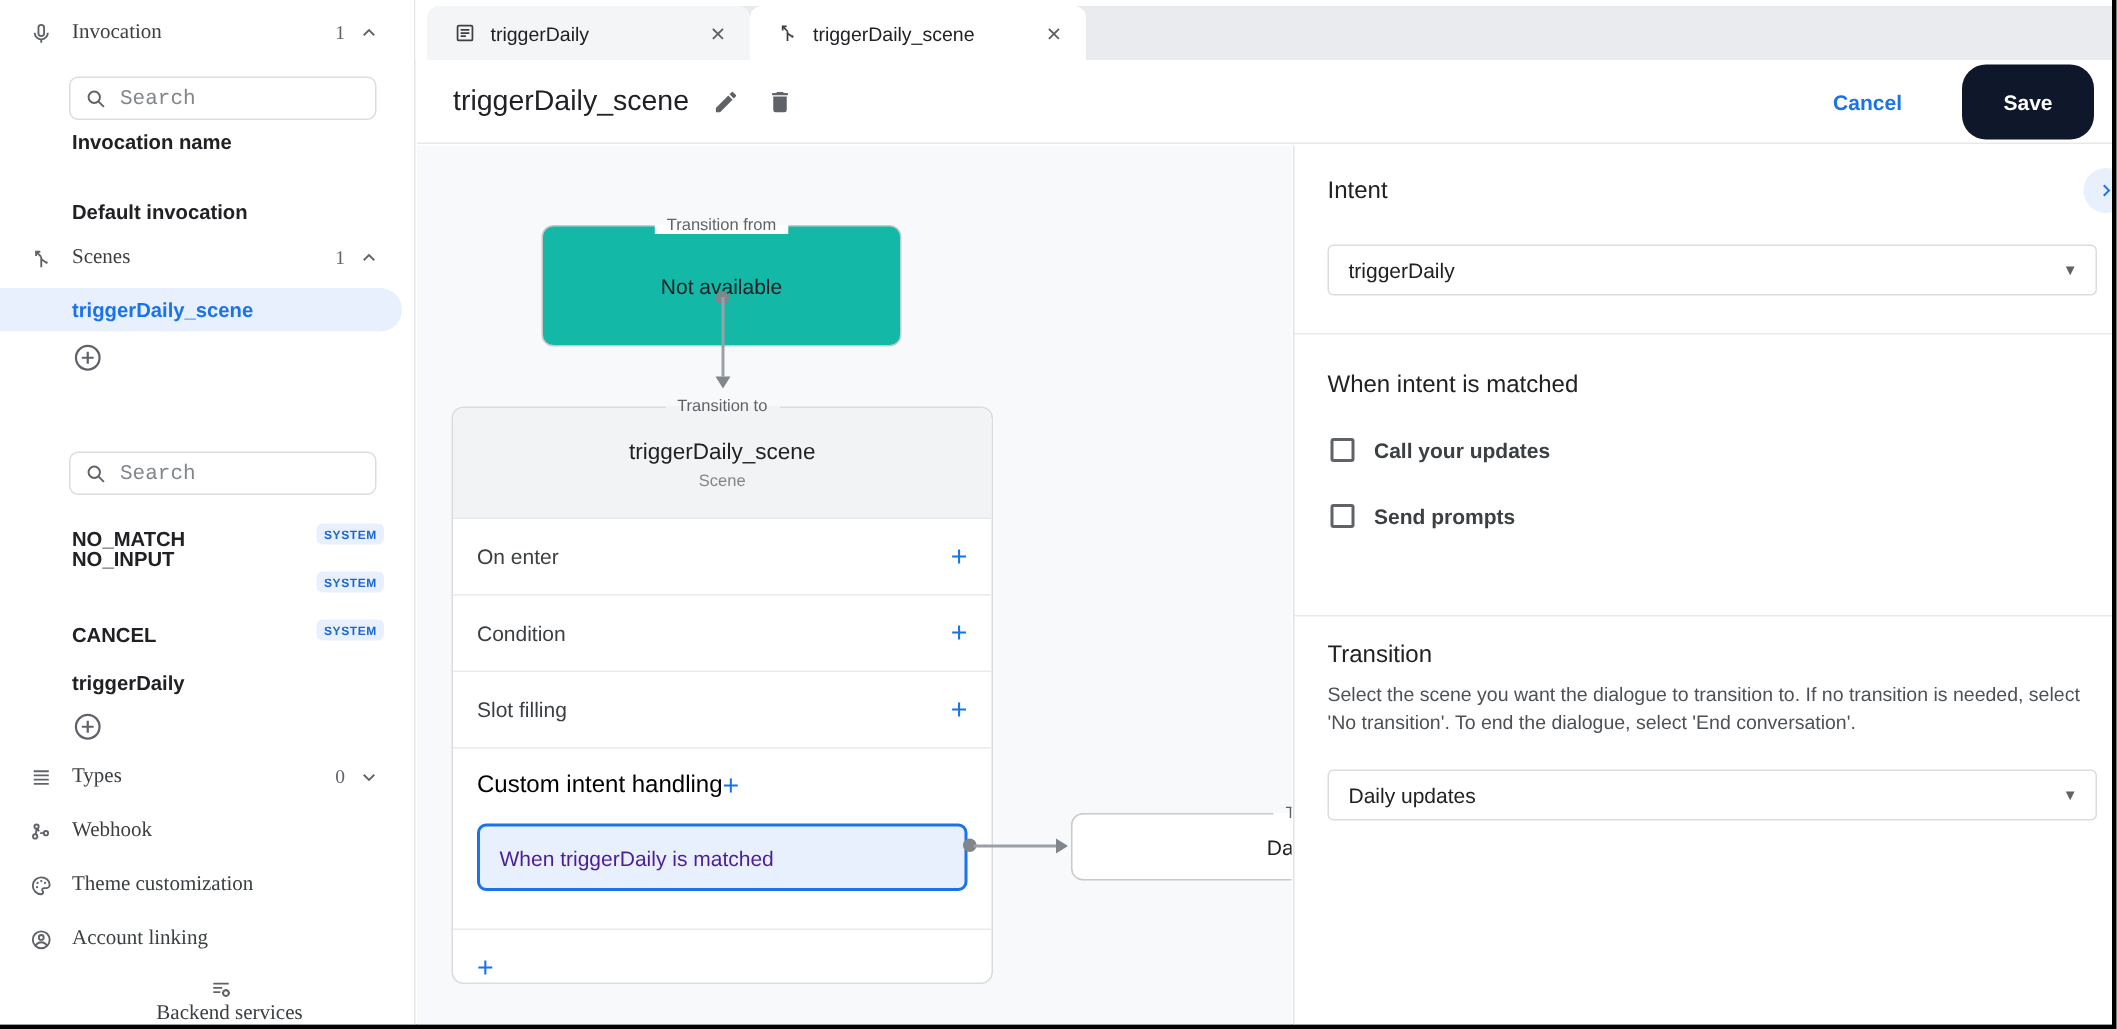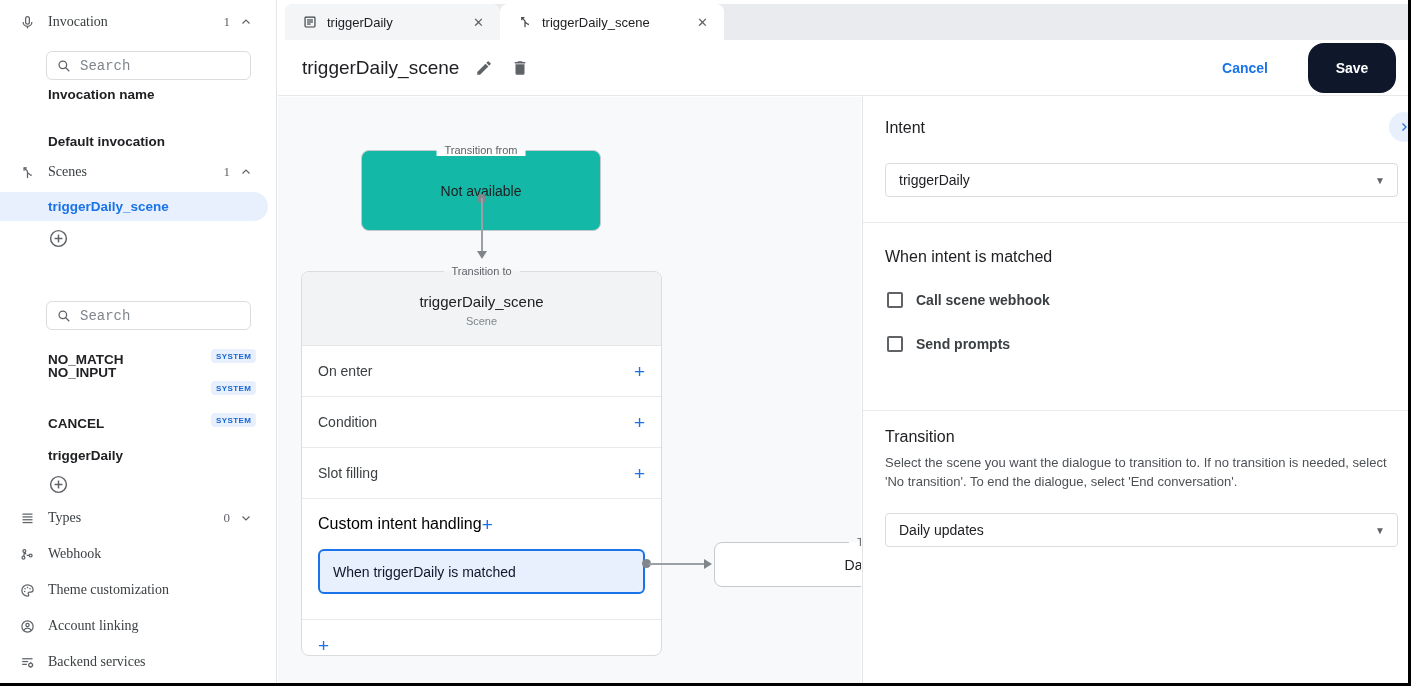--- a/index.html
+++ b/index.html
@@ -66,21 +66,21 @@
                              border-bottom:1px solid #e4e6e8; }
   #scene-card .card-title { font-size:15px; color:#202124; padding-top:21px; }
   #scene-card .card-sub { font-size:11px; color:#80868b; margin-top:5px; }
   .crow { height:51px; display:flex; align-items:center; padding:0 16px; border-bottom:1px solid #e8eaed; }
   .crow:last-child { border-bottom:none; }
   .crow .rlabel { font-size:14px; color:#3c4043; flex:1; }
   .plusbtn { color:#1a73e8; font-size:19px; font-weight:400; cursor:pointer; line-height:1; }
   #row-custom { height:121px; border-bottom:1px solid #e8eaed; }
   #row-custom .rowtop { height:50px; display:flex; align-items:center; padding:0 16px; }
   #handler-box { margin:0 16px; height:45px; background:#e8f0fe; border:2px solid #1a73e8; border-radius:6px;
-                 display:flex; align-items:center; padding-left:13px; font-size:14px; color:#0f172a; cursor:pointer; }
+                 display:flex; align-items:center; padding-left:13px; font-size:14px; color:#4c1d95; cursor:pointer; }
 
   #target-card { position:absolute; left:436px; top:445px; width:346px; height:45px; background:#fff;
                  border:1px solid #c6c9ce; border-radius:8px; }
   #target-card .legend { background:linear-gradient(to bottom,#f8f9fa 50%,#ffffff 50%); }
   #target-card .body { width:100%; height:100%; display:flex; align-items:center; justify-content:center; font-size:14px; color:#202124; }
 
   
   #panel { position:absolute; left:862px; top:97px; width:546px; height:586px; background:#fff; border-left:1px solid #e2e4e6; }
   .pheading { position:absolute; left:22px; font-size:16px; color:#202124; }
   .pdivider { position:absolute; left:0; right:0; height:1px; background:#e8eaed; }
@@ -234,21 +234,21 @@
       <span class="sicon">
         <svg width="15" height="15" viewBox="0 0 24 24" fill="none" stroke="#5f6368" stroke-width="2">
           <circle cx="12" cy="12" r="9"></circle>
             <circle cx="12" cy="9.5" r="2.6"></circle>
             <path d="M5.8 18.2c1.5-2.4 3.7-3.6 6.2-3.6s4.7 1.2 6.2 3.6"></path>
         </svg>
       </span>
       <span class="slabel">Account linking</span>
     </div>
 
-    <div class="srow" style="top:650px;">
+    <div class="srow" style="top:650px;flex-direction:column;">
       <span class="sicon">
         <svg width="15" height="15" viewBox="0 0 24 24" fill="none" stroke="#5f6368" stroke-width="2">
           <line x1="3.5" y1="6" x2="20" y2="6"></line>
             <line x1="3.5" y1="10.5" x2="13" y2="10.5"></line>
             <line x1="3.5" y1="15" x2="11" y2="15"></line>
           <circle cx="17" cy="16" r="3"></circle>
             <line x1="17" y1="11.7" x2="17" y2="13"></line>
             <line x1="17" y1="19" x2="17" y2="20.3"></line>
             <line x1="12.8" y1="16" x2="14" y2="16"></line>
             <line x1="20" y1="16" x2="21.2" y2="16"></line>
@@ -370,21 +370,21 @@
       <span class="dvalue">triggerDaily</span>
       <span class="dcaret">▼</span>
     </div>
 
     <div class="pdivider" style="top:125px;"></div>
 
     <div class="pheading" style="top:151px;">When intent is matched</div>
 
     <div class="checkrow" style="top:195px;">
       <span class="checkbox"></span>
-      <span class="checklabel">Call scene webhook</span>
+      <span class="checklabel">Call your updates</span>
     </div>
     <div class="checkrow" style="top:239px;">
       <span class="checkbox"></span>
       <span class="checklabel">Send prompts</span>
     </div>
 
     <div class="pdivider" style="top:313px;"></div>
 
     <div class="pheading" style="top:331px;">Transition</div>
 

